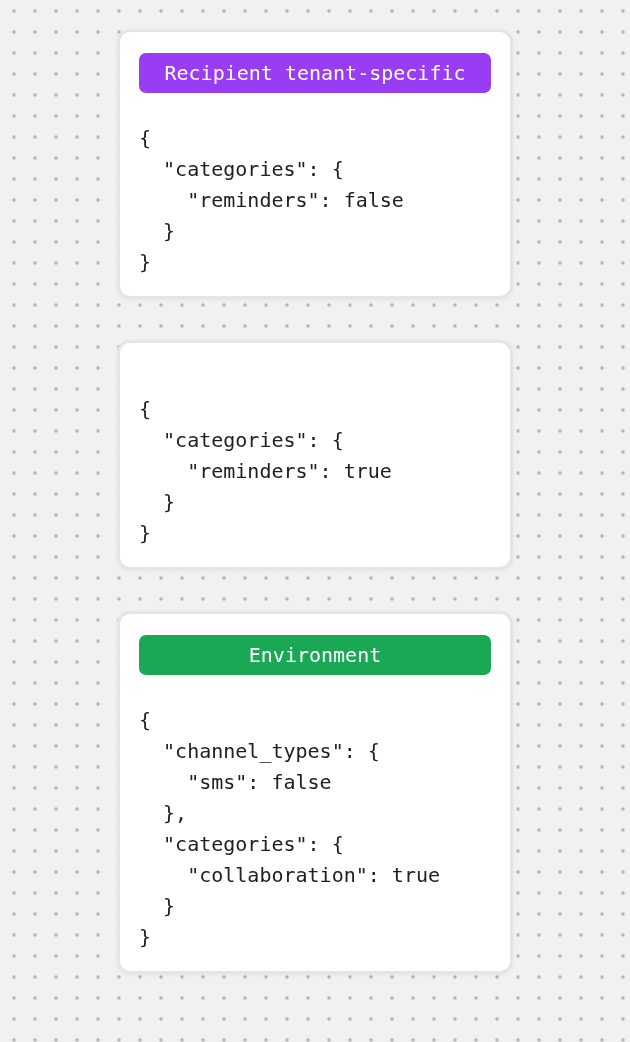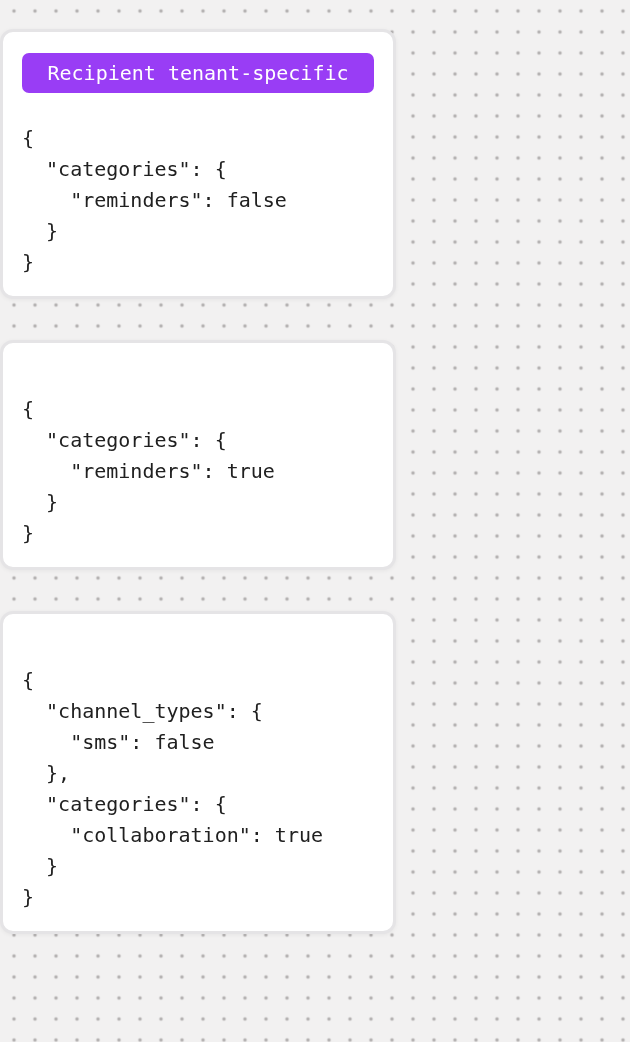--- a/index.html
+++ b/index.html
@@ -13,21 +13,21 @@
     background-image: radial-gradient(circle, #b2afaf 1.2px, rgba(178,175,175,0.35) 1.8px, transparent 2.3px);
     background-size: 21px 21px;
     background-position: 3.5px 0.5px;
     font-family: "DejaVu Sans Mono", "Liberation Mono", monospace;
   }
   .canvas {
     width: 630px;
     height: 1042px;
     display: flex;
     flex-direction: column;
-    align-items: flex-start;
+    align-items: center;
     padding-top: 29px;
     gap: 41px;
   }
   .card {
     width: 396px;
     background: #ffffff;
     border: 3px solid #e5e4e6;
     border-radius: 13px;
     padding: 21px 19px 18px 19px;
     box-shadow: 0 1px 4px rgba(0,0,0,0.05);
@@ -70,20 +70,21 @@
 
   <div class="card">
     <pre class="code">{
   "categories": {
     "reminders": true
   }
 }</pre>
   </div>
 
   <div class="card">
+    <div class="badge" style="background-color: rgb(26, 168, 85);">Environment</div>
     <pre class="code">{
   "channel_types": {
     "sms": false
   },
   "categories": {
     "collaboration": true
   }
 }</pre>
   </div>
 

